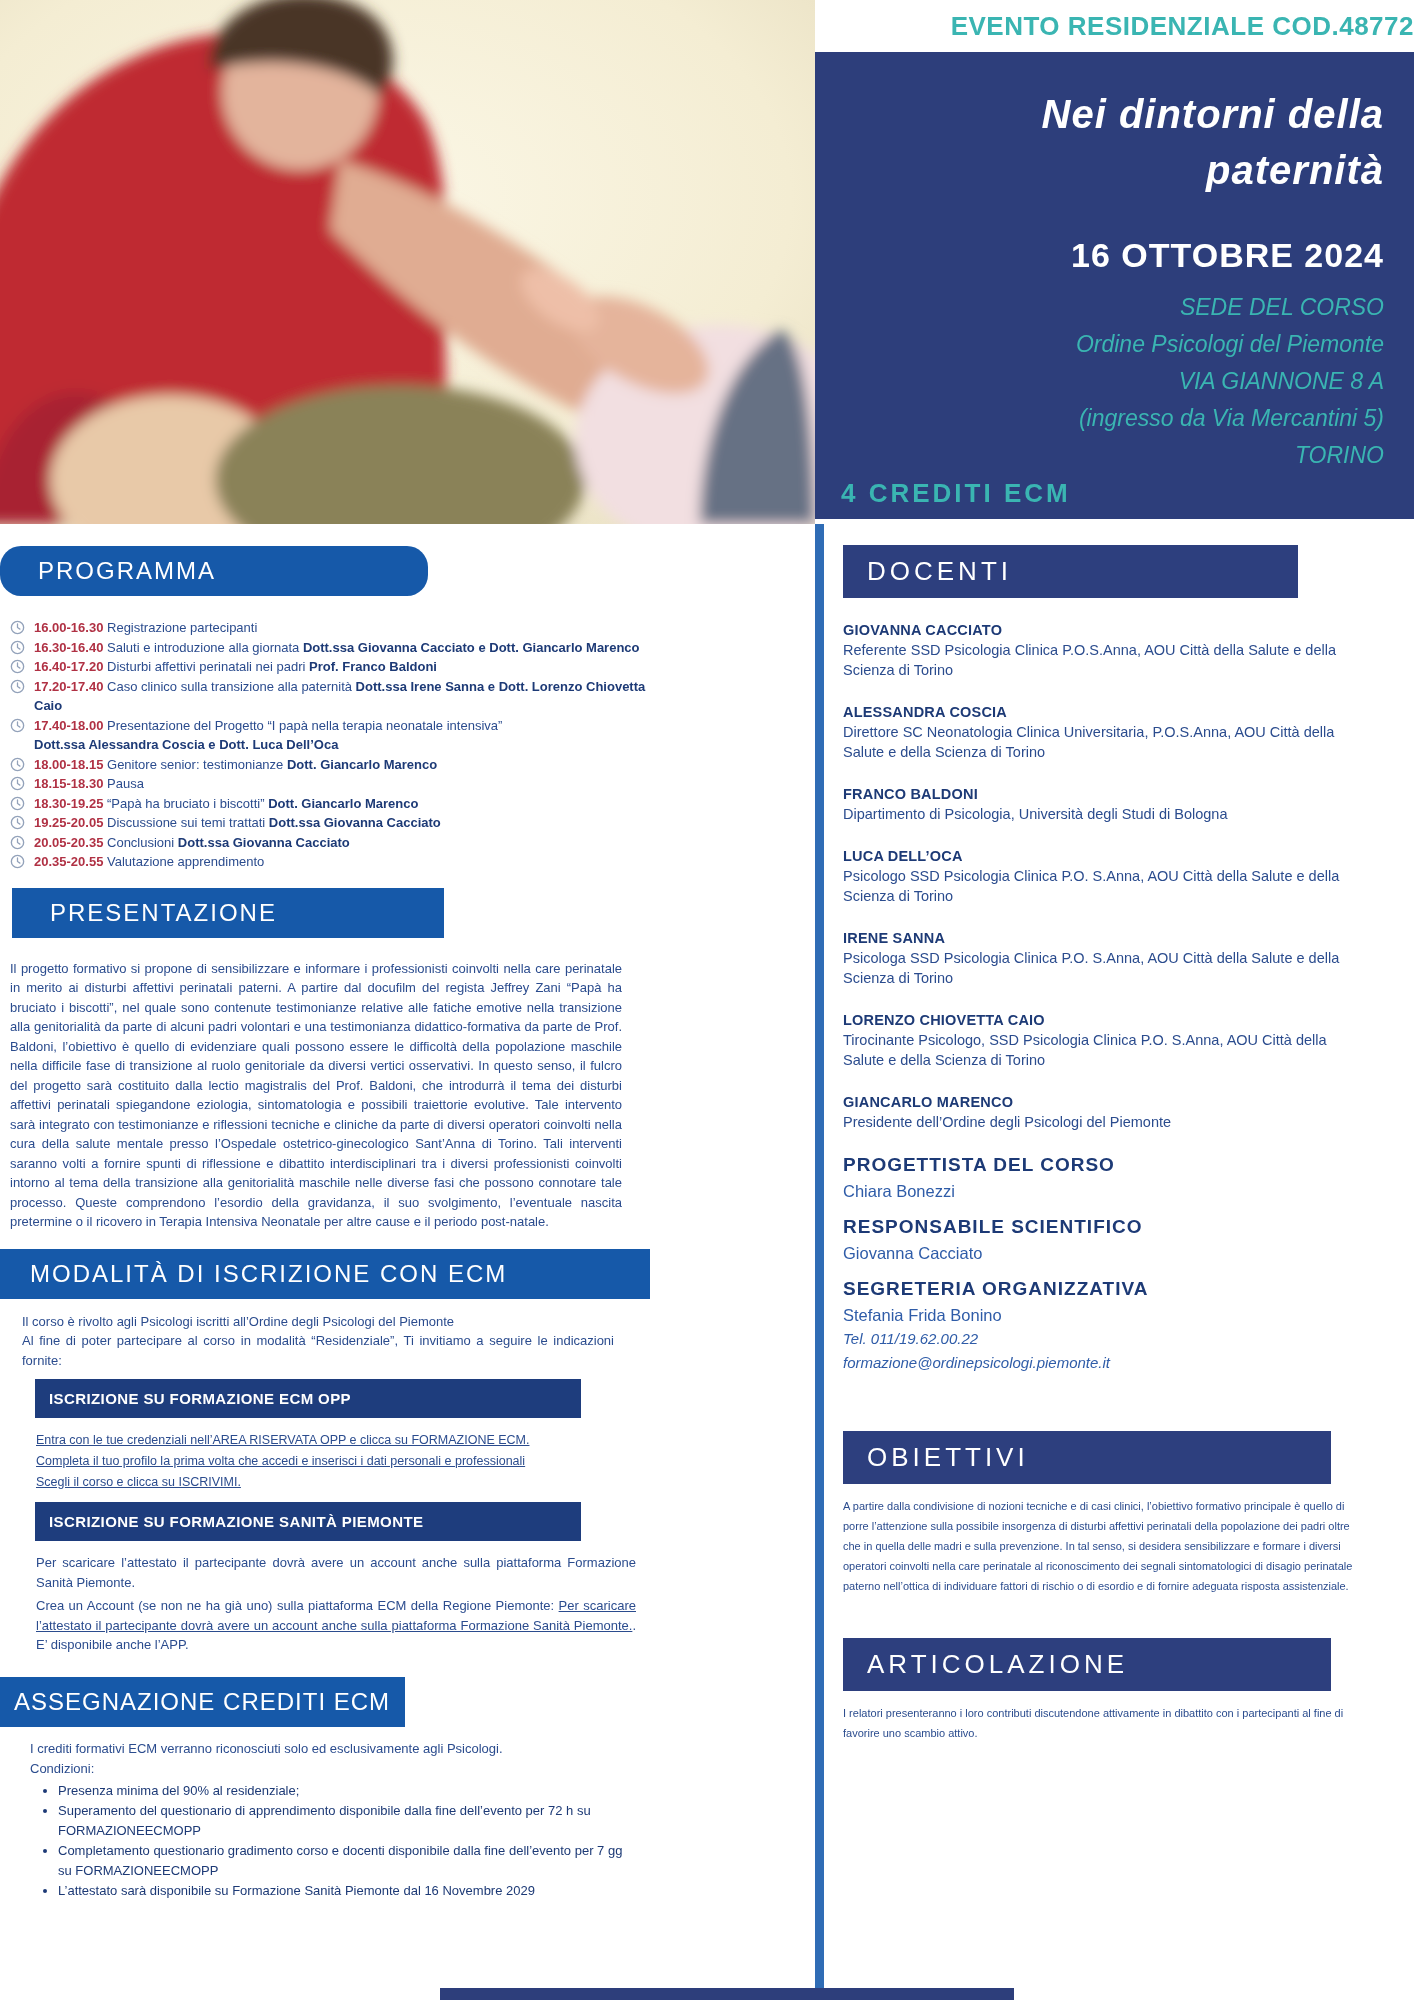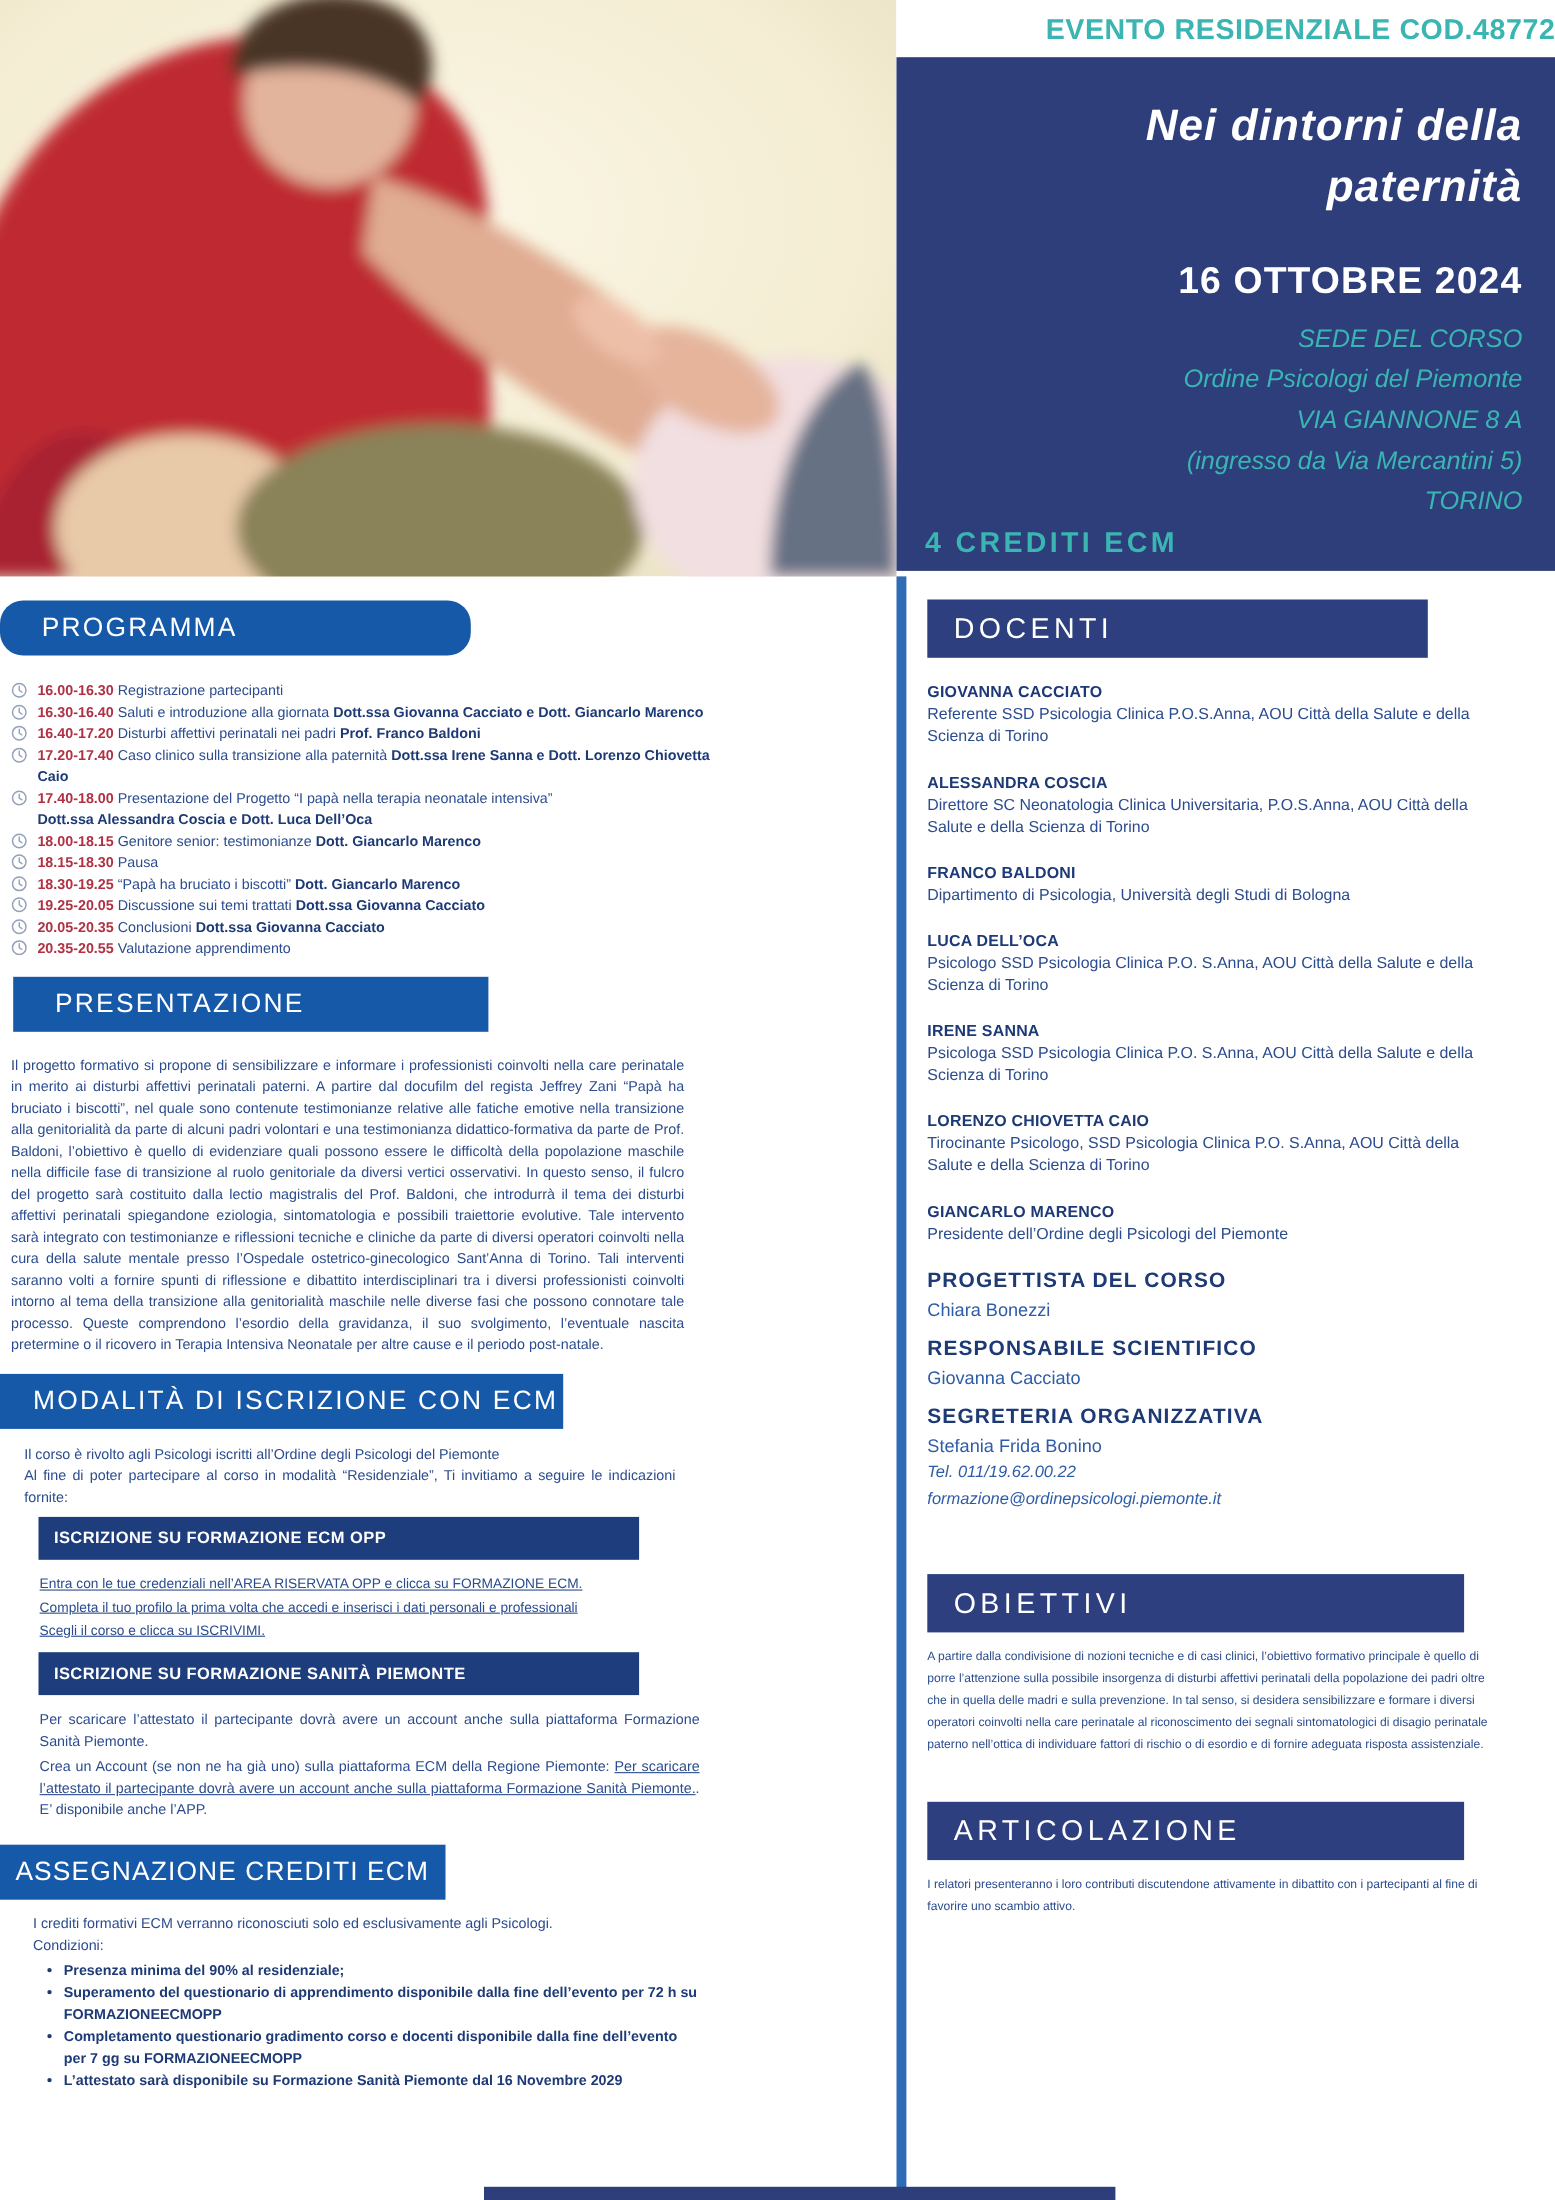--- a/index.html
+++ b/index.html
@@ -23,21 +23,21 @@
          margin-top:14px;font-weight:500;}
   .credits{color:var(--teal);font-size:26px;font-weight:bold;letter-spacing:3px;margin-top:4px;}
   .divider{position:absolute;left:815px;top:524px;width:9px;height:1476px;background:var(--divider_blue);}
   .footer-bar{position:absolute;left:440px;top:1988px;width:574px;height:12px;background:var(--navy_panel);}
 
   .left-col{position:absolute;left:0;top:524px;width:790px;}
   .bar{background:var(--bar_blue);color:#fff;font-size:24px;letter-spacing:2px;font-weight:500;
        padding:11px 0 11px 38px;box-sizing:border-box;}
   #bar-programma{width:428px;margin-top:22px;border-radius:21px;}
   #bar-presentazione{width:432px;margin-left:12px;margin-top:16px;}
-  #bar-modalita{width:512px;margin-top:17px;padding-left:30px;}
+  #bar-modalita{width:650px;margin-top:17px;padding-left:30px;}
   #bar-assegnazione{width:405px;margin-top:22px;padding-left:14px;letter-spacing:1px;}
 
   .schedule{margin:22px 0 0 10px;width:648px;font-size:13px;line-height:19.5px;
             color:var(--text_blue);list-style:none;padding:0;}
   .sched-item{position:relative;padding-left:24px;}
   .clock{position:absolute;left:0;top:2px;}
   .time{font-weight:bold;color:var(--time_red);}
   .sched-item strong, .bullet{color:var(--strong_blue);}
 
   .par{margin:21px 0 0 10px;width:612px;font-size:13px;line-height:19.5px;
@@ -47,21 +47,21 @@
        color:var(--text_blue);text-align:justify;}
   .iscr-box{margin:9px 0 0 35px;width:546px;background:var(--box_navy);color:#fff;font-weight:bold;
        font-size:15px;letter-spacing:.4px;padding:11px 0 11px 14px;box-sizing:border-box;}
   .steps{margin:12px 0 0 36px;width:620px;font-size:12.5px;line-height:21px;color:var(--text_blue);}
   .step{text-decoration:underline;cursor:pointer;}
   .sanita-par{margin:12px 0 0 36px;width:600px;font-size:13px;line-height:19.5px;
        color:var(--text_blue);text-align:justify;}
   .uline{text-decoration:underline;}
   .crediti-text{margin:12px 0 0 30px;width:600px;font-size:13px;line-height:20px;color:var(--text_blue);}
   .crediti-list{margin:2px 0 0 44px;padding:0 0 0 14px;width:580px;font-size:13px;line-height:20px;}
-  .crediti-list li{font-weight:bold;color:var(--strong_blue);}
+  .crediti-list li{font-weight:normal;color:var(--strong_blue);}
 
   .right-col{position:absolute;left:843px;top:545px;width:540px;}
   .rbox{background:var(--right_box_navy);color:#fff;font-size:26px;letter-spacing:4px;font-weight:500;
         padding:11px 0 11px 24px;box-sizing:border-box;}
   #box-docenti{width:455px;}
   #box-obiettivi{width:488px;margin-top:56px;}
   #box-articolazione{width:488px;margin-top:42px;}
   .docenti{margin-top:22px;width:505px;font-size:14.5px;line-height:20px;color:var(--text_blue);}
   .docente{margin-bottom:22px;}
   .docente-name{font-weight:bold;color:var(--strong_blue);letter-spacing:.2px;}

